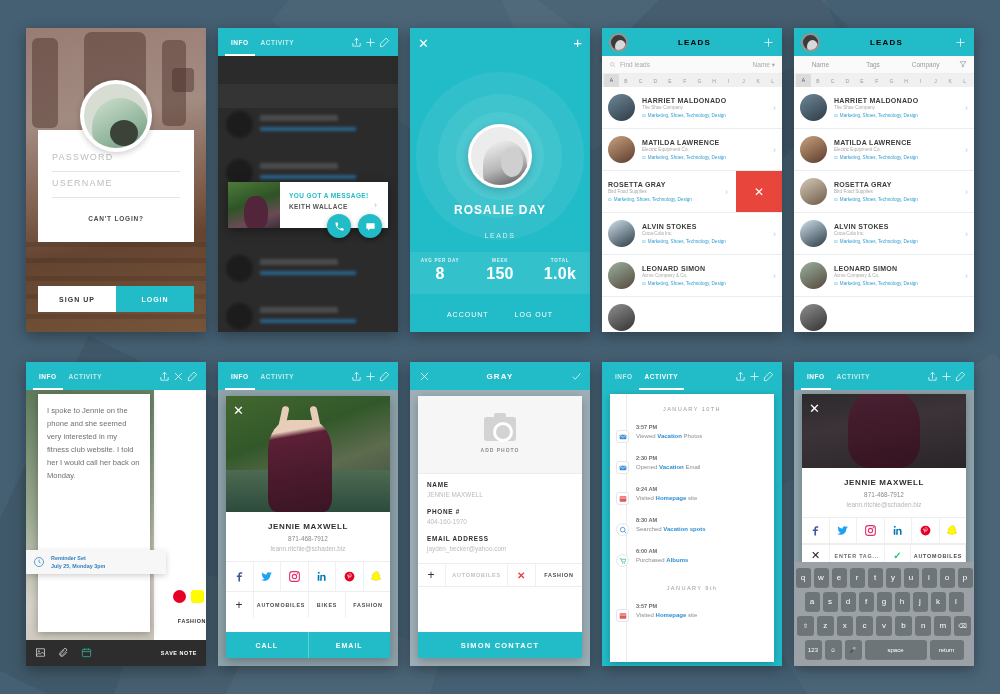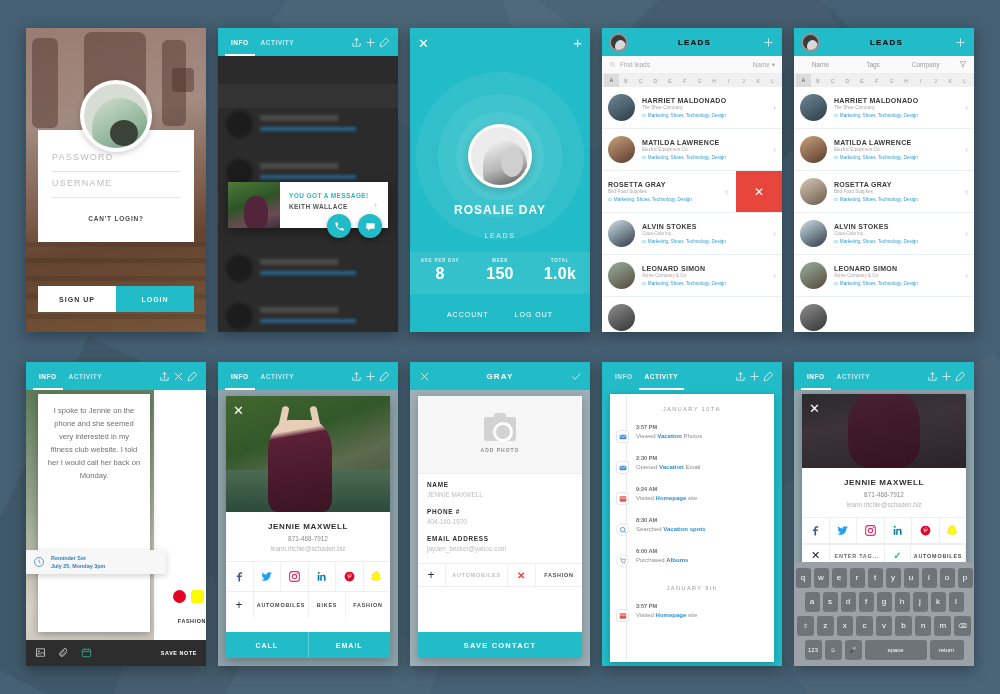--- a/index.html
+++ b/index.html
@@ -156,21 +156,21 @@
   .lrow.swiped { padding-left:2px; }
   .delbtn { position:absolute; right:0; top:0; bottom:0; width:46px; background:#e8453c;
      color:#fff; display:flex; align-items:center; justify-content:center; font-size:12px; }
   .lrow.swiped .info { padding-left:4px; }
 
   
   .note-bgphoto { position:absolute; left:0; right:0; top:28px; bottom:0;
      background: linear-gradient(170deg,#5d7a5a,#9aa88f 40%,#d6d2c8 70%,#c7c2b6); }
   .note-card { position:absolute; left:12px; width:112px; top:32px; bottom:34px;
      background:#fff; padding:10px 9px; box-shadow:0 2px 8px rgba(0,0,0,.3); }
-  .note-text { font-size:7.6px; line-height:13px; color:#6f6f6f;text-align:center; }
+  .note-text { font-size:7.6px; line-height:13px; color:#6f6f6f; }
   .reminder { position:absolute; left:0px; width:140px; top:188px; height:24px;
      background:#f7f7f7; display:flex; align-items:center; padding-left:7px;
      box-shadow:0 2px 6px rgba(0,0,0,.18); }
   .reminder svg { width:12px; height:12px; stroke:#2e7fc2; fill:none; stroke-width:1.5; }
   .reminder .rt { margin-left:6px; font-size:5.4px; line-height:8px; color:#2e7fc2; font-weight:bold; }
   .note-foot { position:absolute; left:0; right:0; bottom:0; height:26px; background:#2d2d2d;
      display:flex; align-items:center; padding:0 9px; }
   .note-foot .ic { margin-right:12px; }
   .note-foot svg { width:11px; height:11px; stroke:#e9e9e9; fill:none; stroke-width:1.5; }
   .note-foot .cal svg { stroke:#2ec4b0; }
@@ -773,21 +773,21 @@
         <div class="fgroup">
           <div class="flabel">EMAIL ADDRESS</div>
           <div class="fvalue">jayden_becker@yahoo.com</div>
         </div>
         <div class="edit-tags">
           <div class="tagcell plus">+</div>
           <div class="tagcell" style="flex:1.6;color:#c0c0c0;">AUTOMOBILES</div>
           <div class="tagcell" style="flex:0.7;color:#e8453c;font-size:10px;">✕</div>
           <div class="tagcell" style="flex:1.2;border-right:none;">FASHION</div>
         </div>
-        <div class="save-contact">SAVE CONTACT</div>
+        <div class="save-contact">SIMON CONTACT</div>
       </div>
     </div>
   </div>
 
   <div class="phone">
     <div class="screen" style="background:#22BCC8;">
       <div class="topbar">
         <div class="tab">INFO</div>
         <div class="tab active">ACTIVITY</div>
         <div class="spacer"></div>

